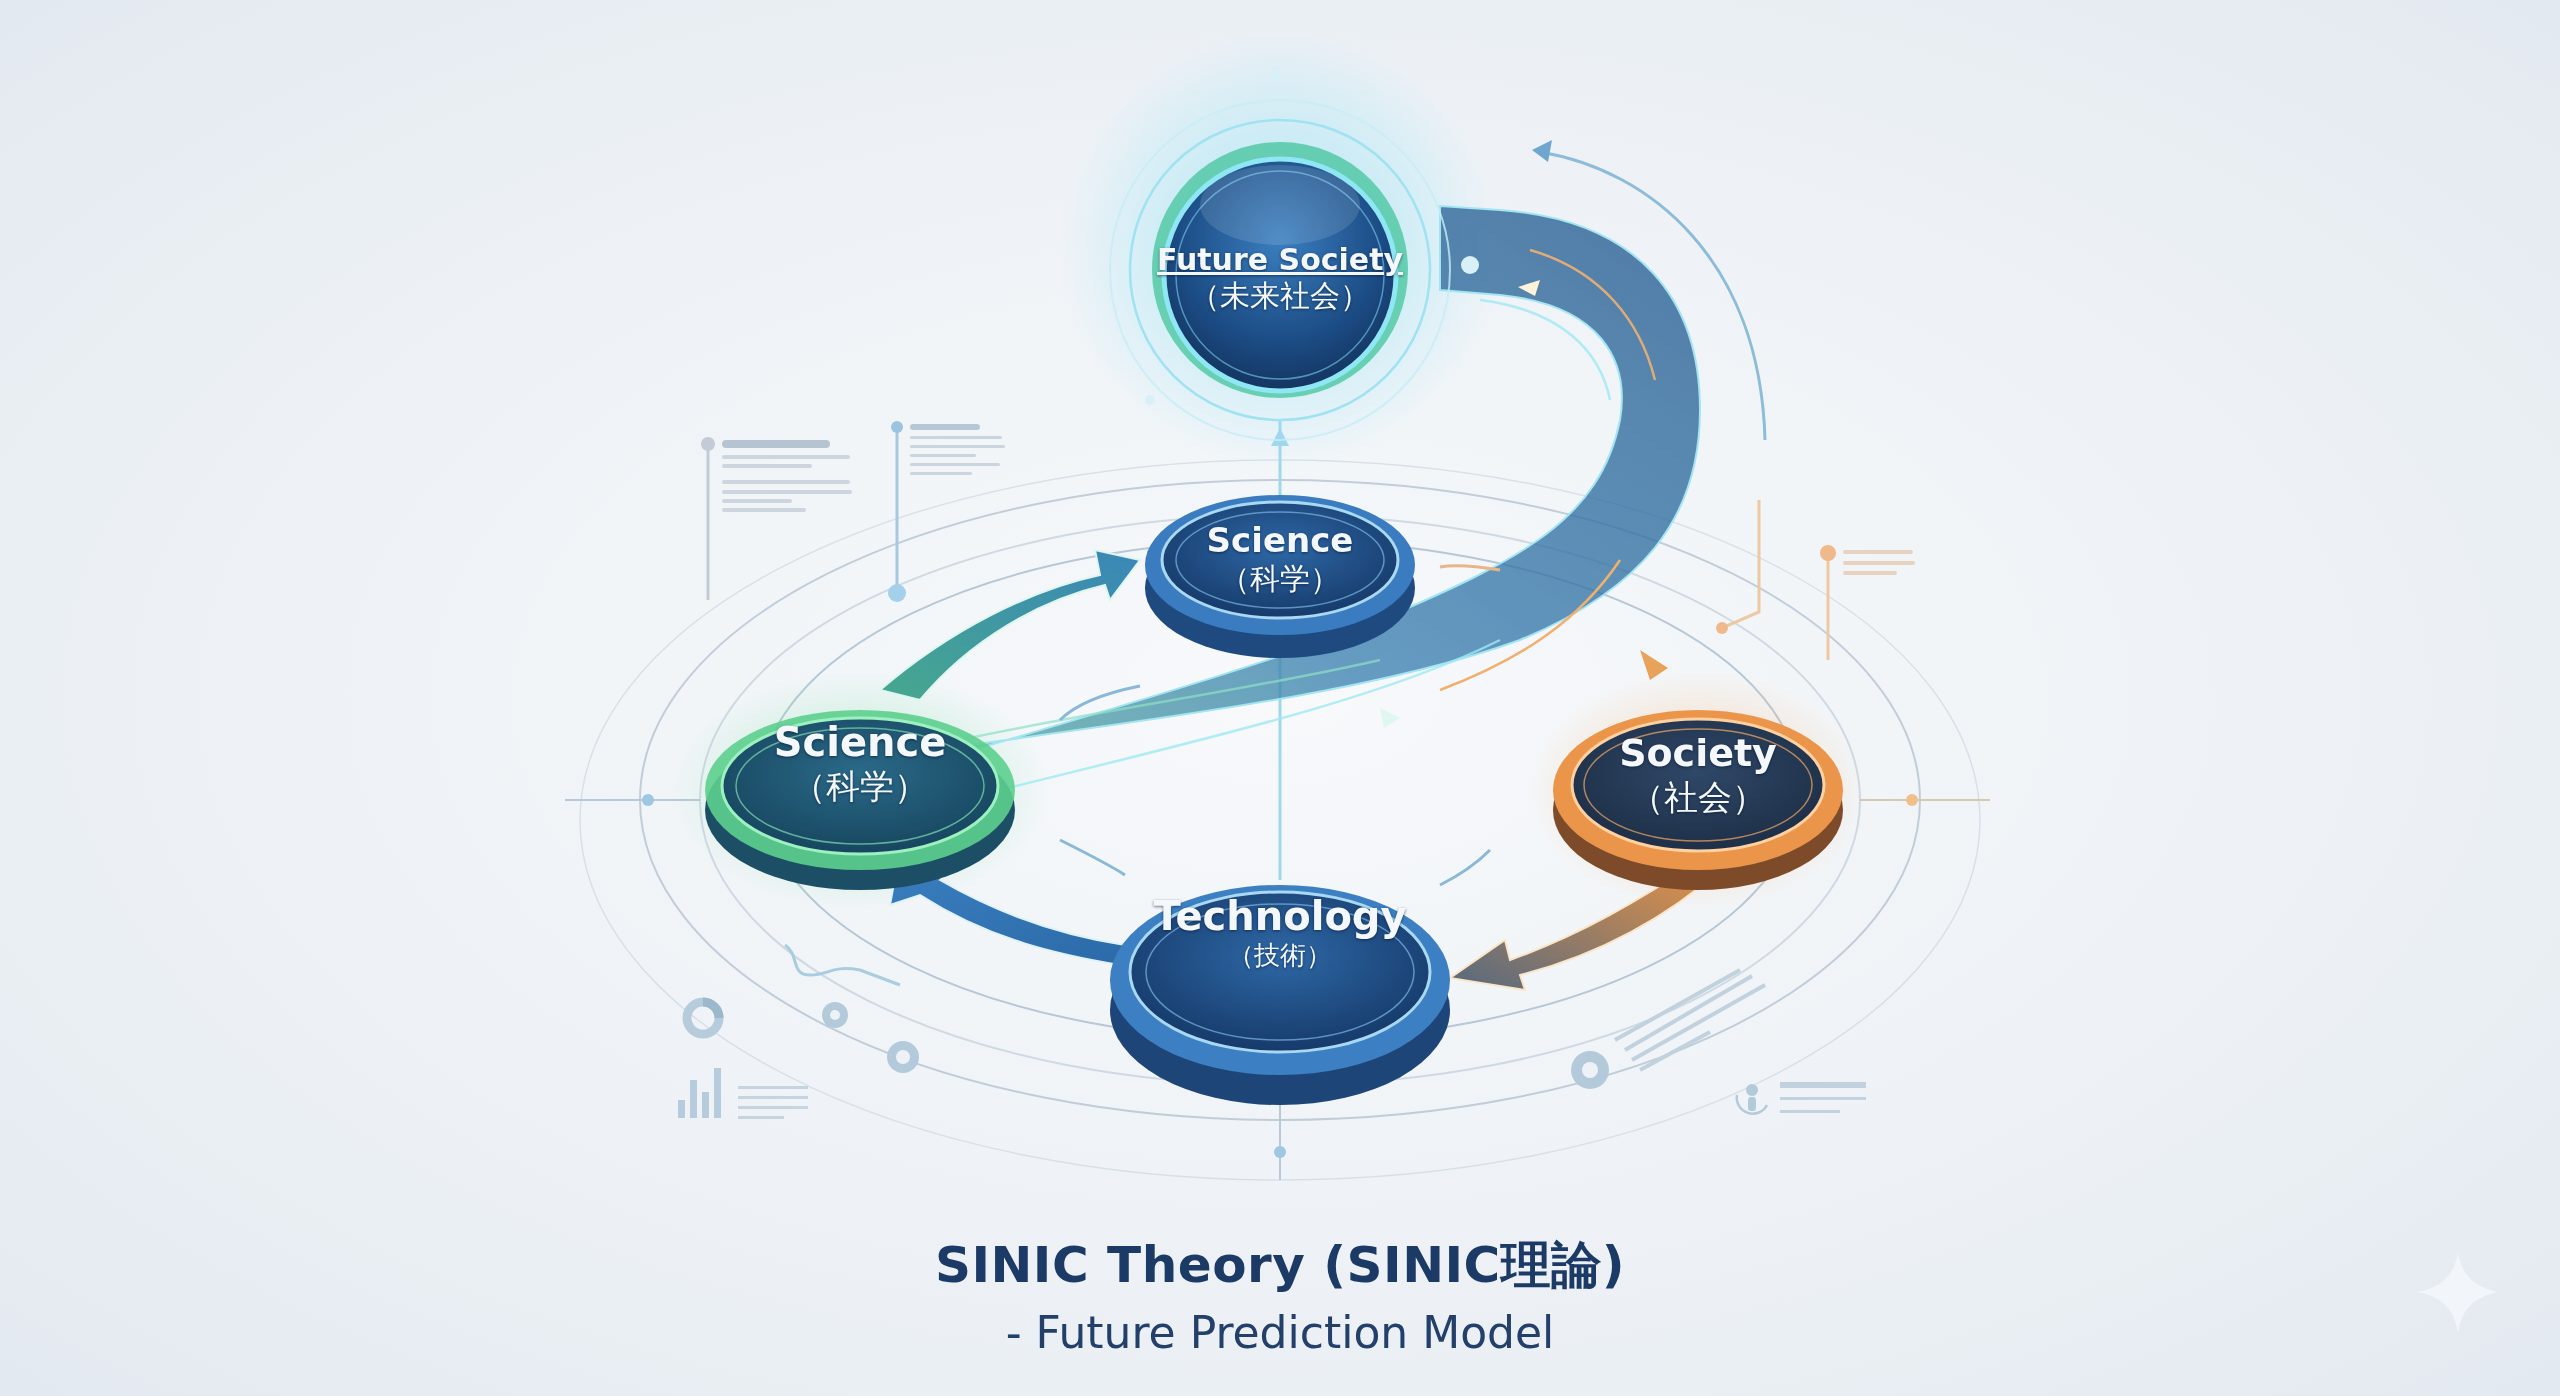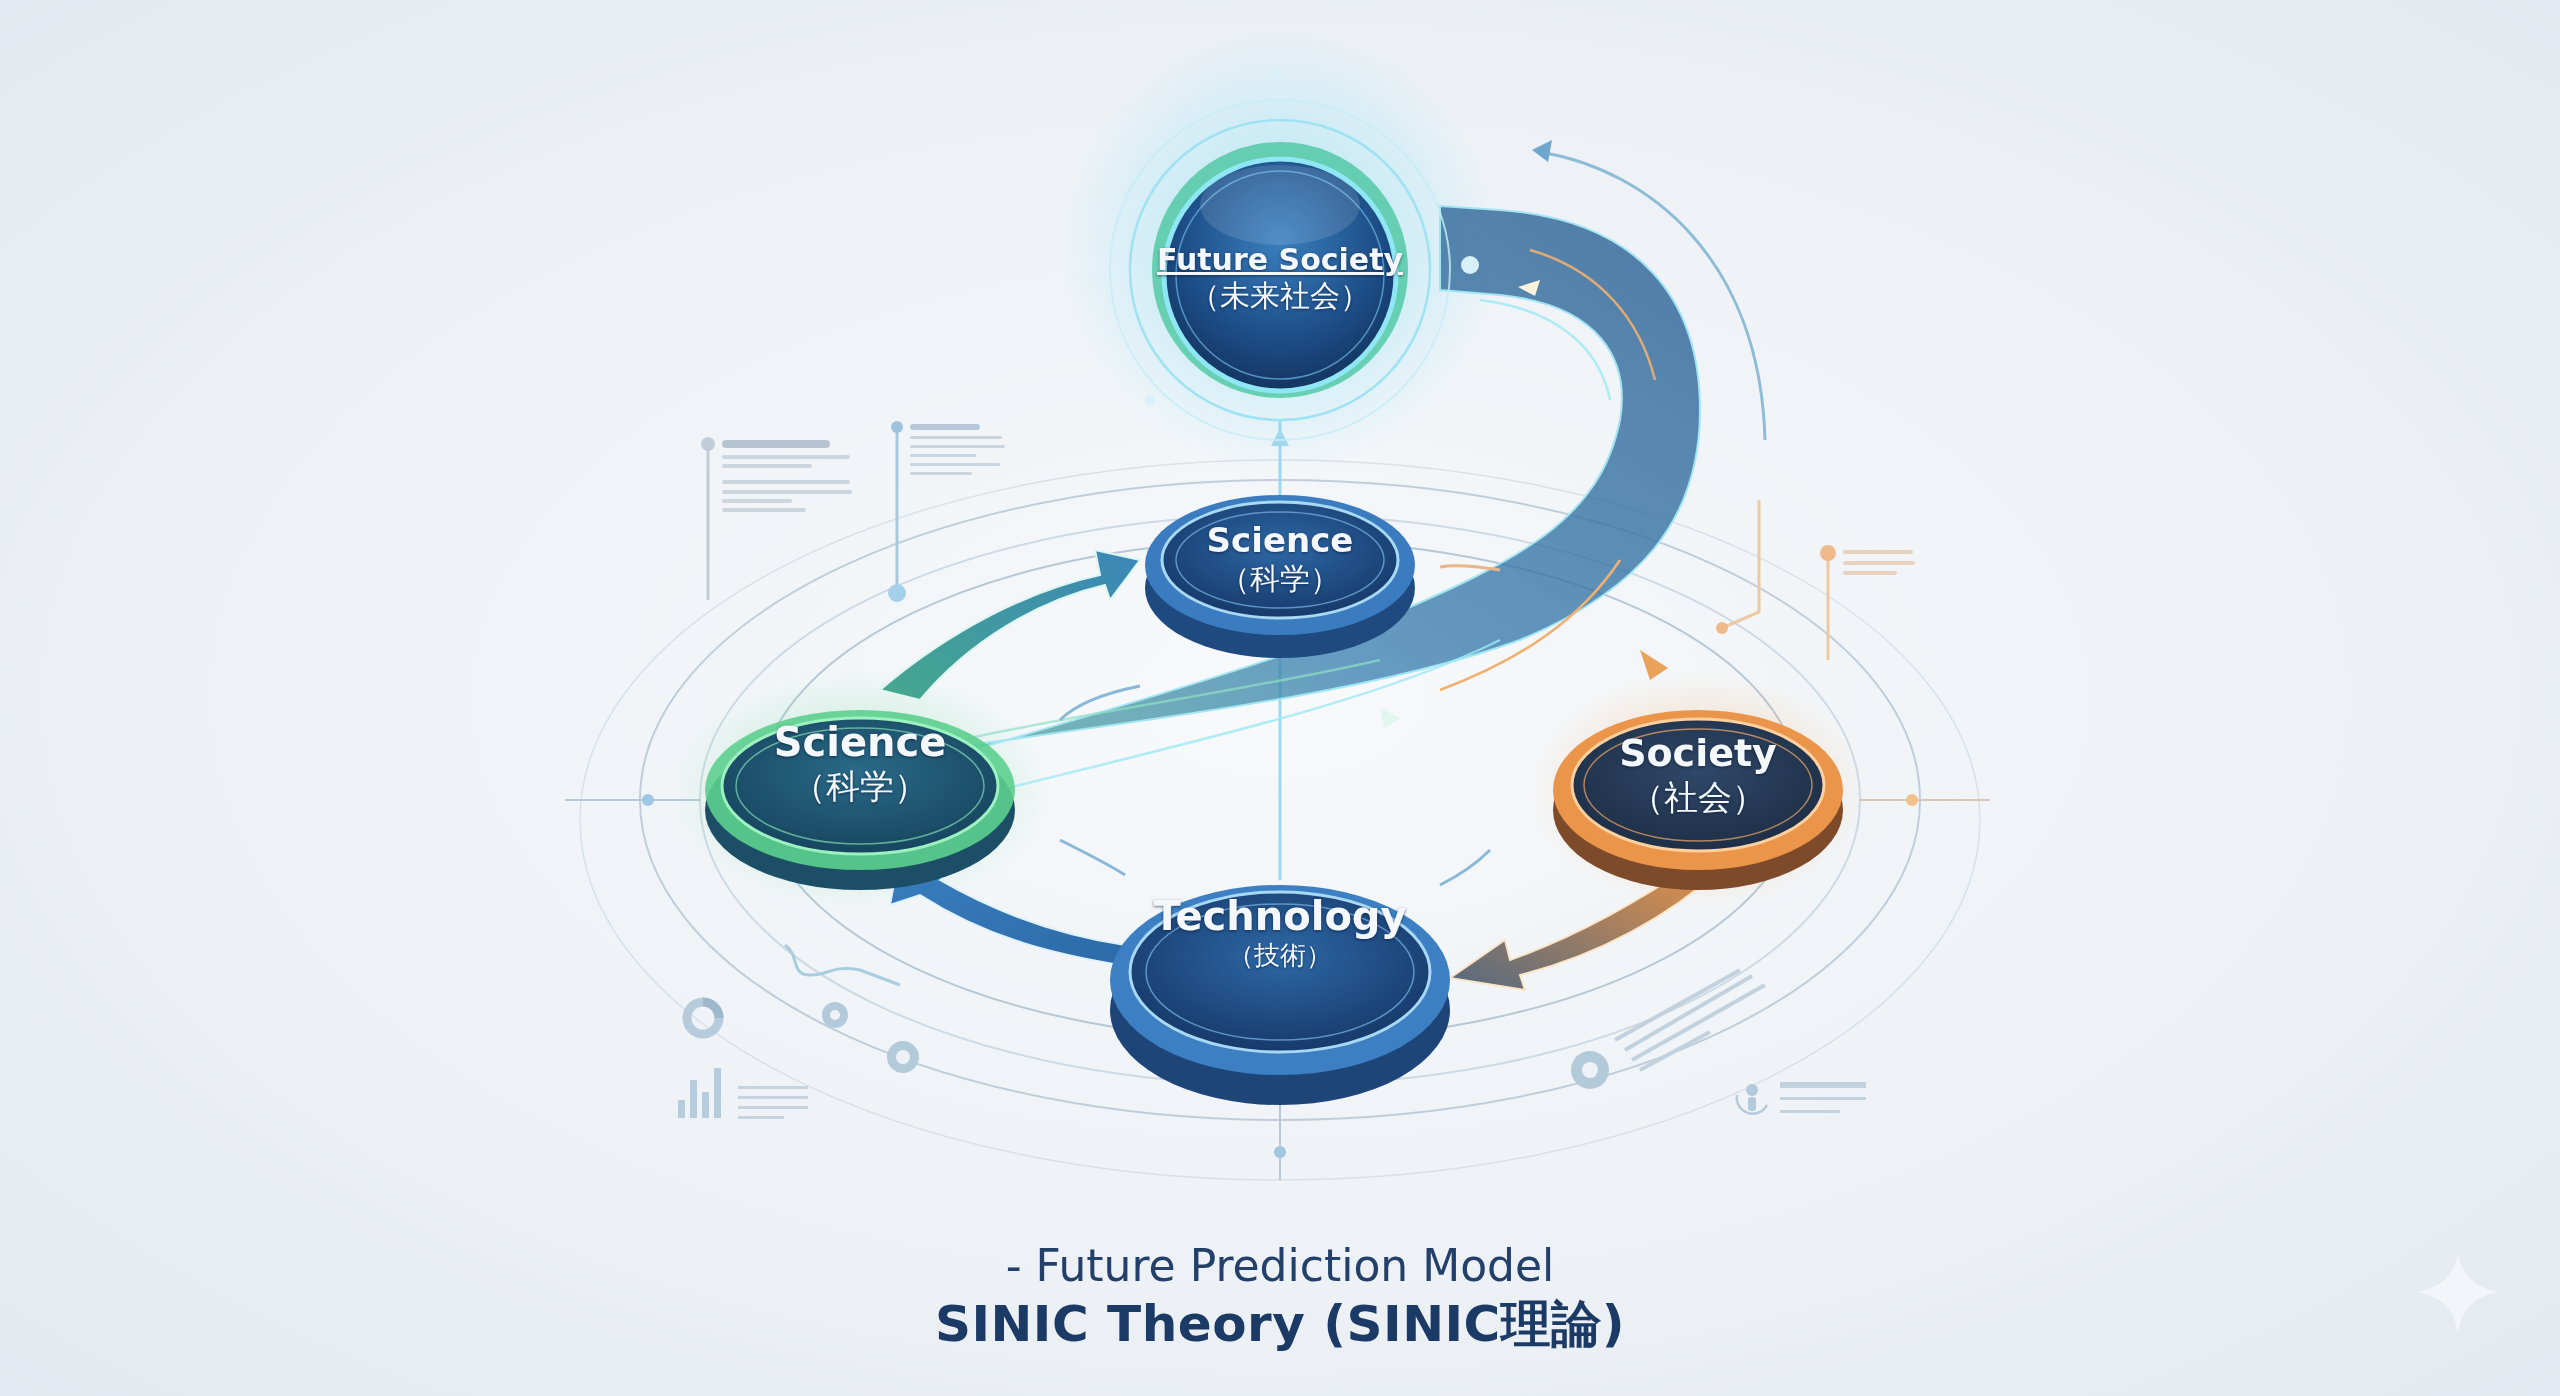--- a/index.html
+++ b/index.html
@@ -260,15 +260,15 @@
 <div class="node-label" style="left:1698px; top:762px;margin-top:12px;">
   <span class="en" style="font-size:38px;">Society</span>
   <span class="ja" style="font-size:34px;">（社会）</span>
 </div>
 <div class="node-label" style="left:1280px; top:932px;">
   <span class="en" style="font-size:40px;">Technology</span>
   <span class="ja" style="font-size:26px;">（技術）</span>
 </div>
 
 <div id="title-block">
+  <span id="title-main">SINIC Theory (SINIC理論)</span>
   <span id="title-sub">- Future Prediction Model</span>
-  <span id="title-main">SINIC Theory (SINIC理論)</span>
 </div>
 
 </body></html>

